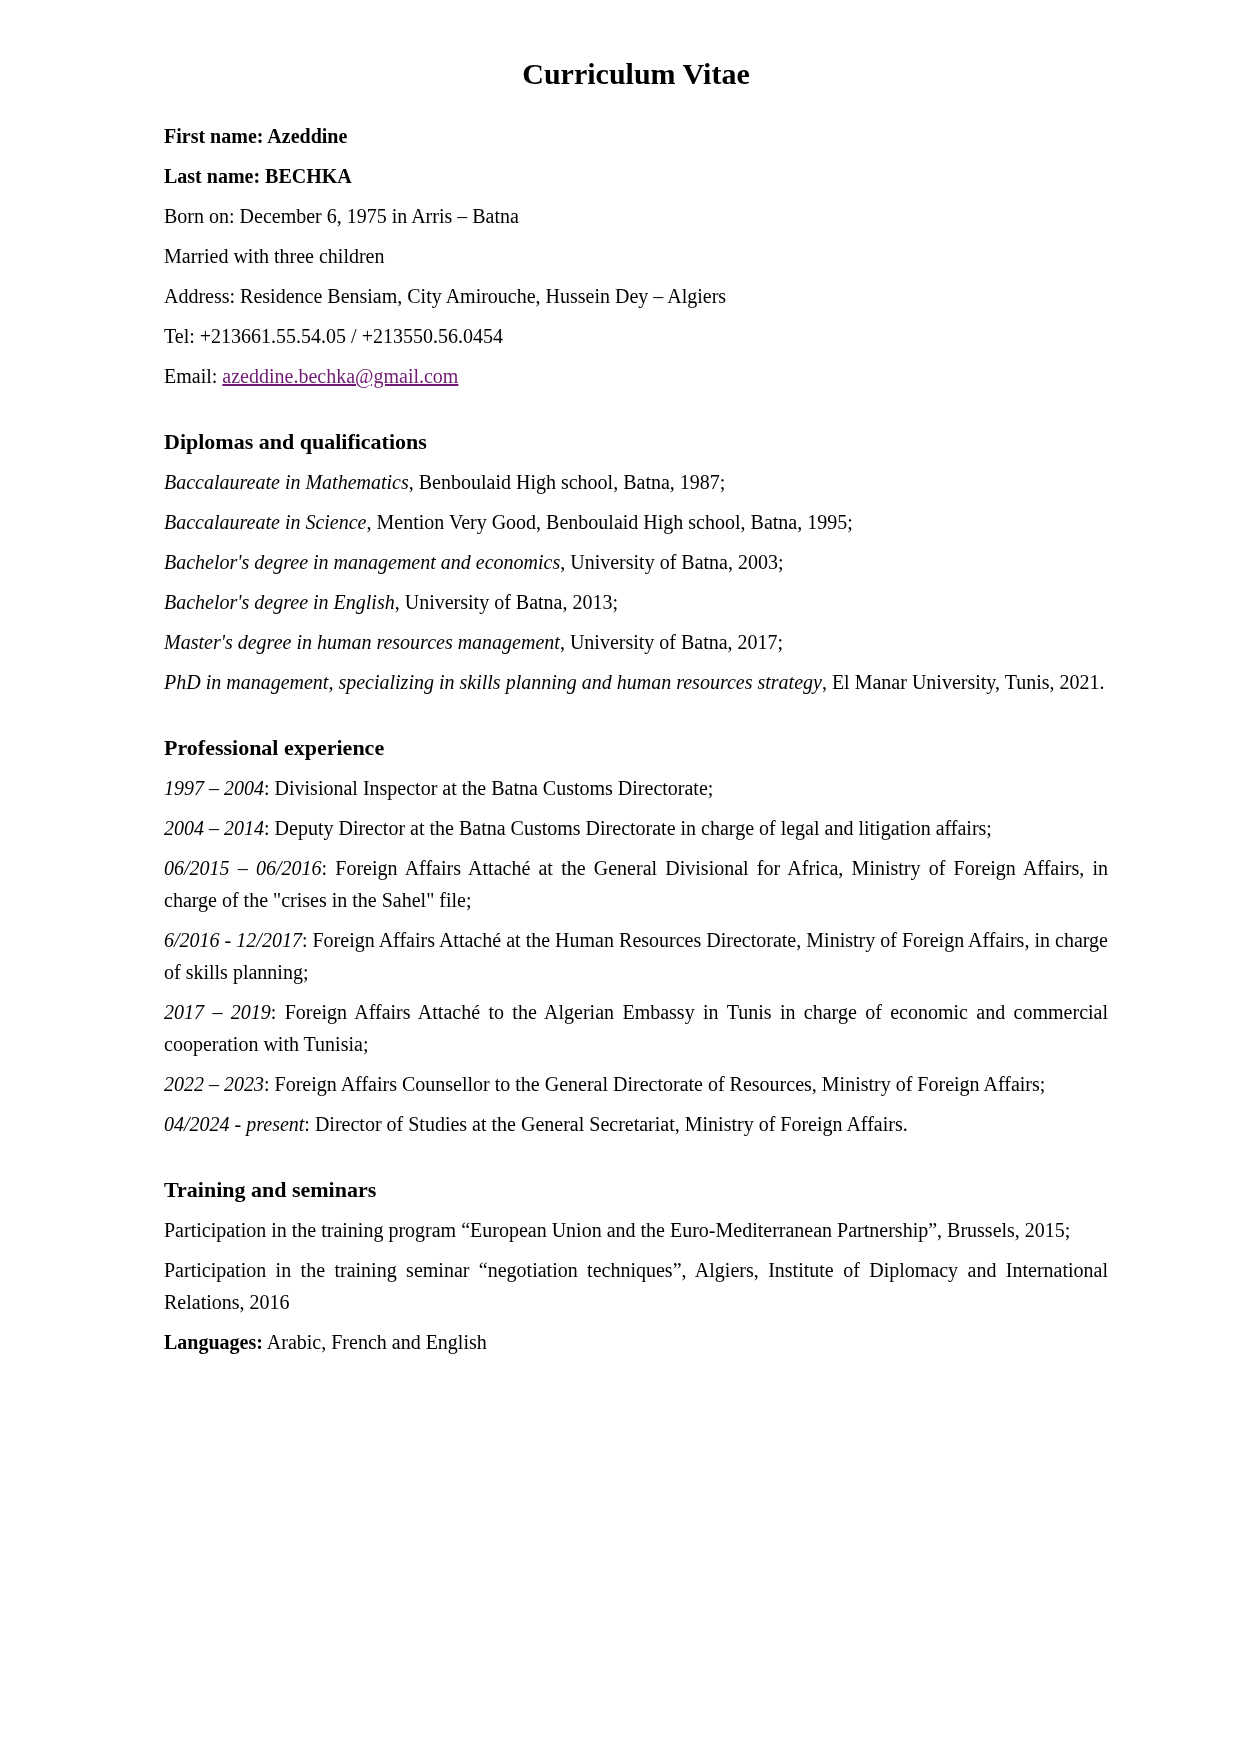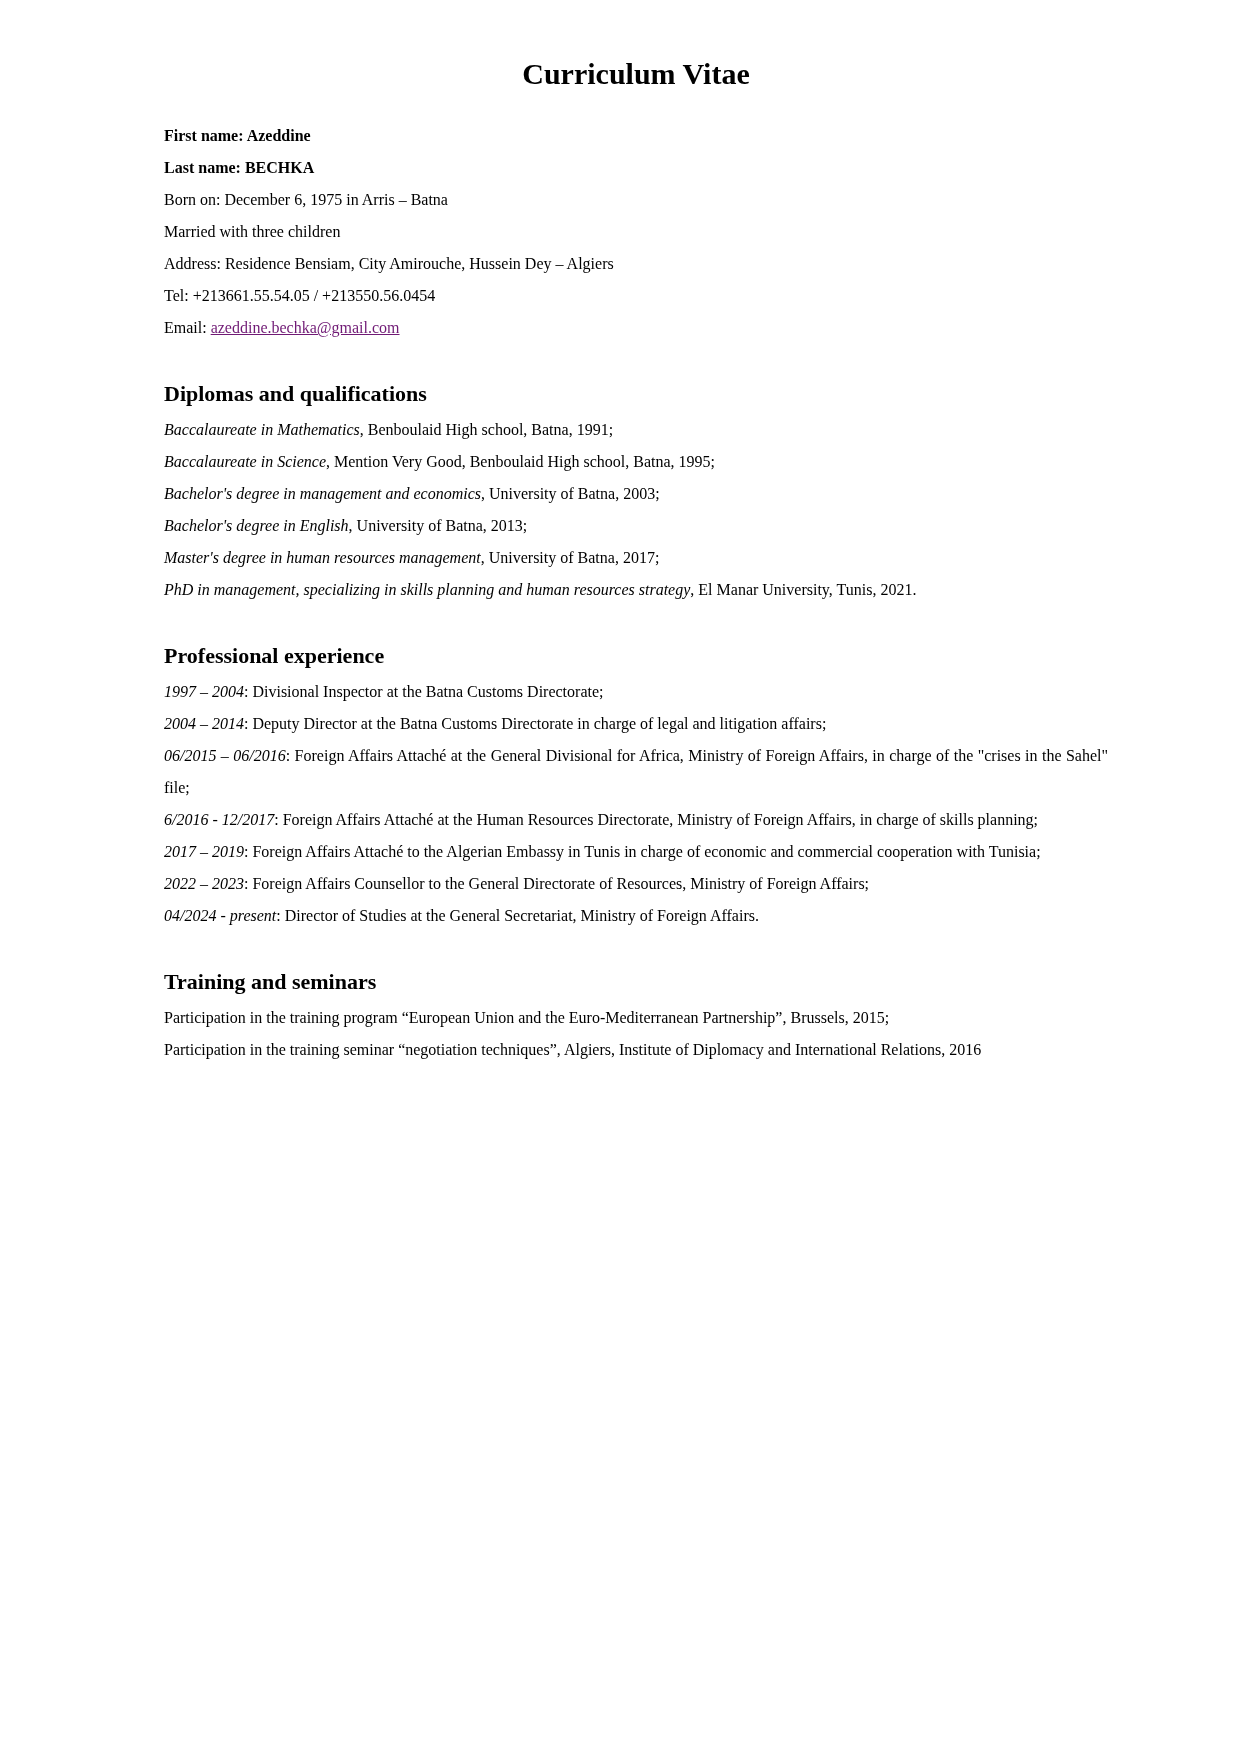--- a/index.html
+++ b/index.html
@@ -17,23 +17,23 @@
     padding: 56px 133px 40px 164px;
   }
   .doc-title {
     font-size: 30px;
     font-weight: bold;
     text-align: center;
     margin: 0 0 28px 0;
     line-height: 1.2;
   }
   p.line {
-    font-size: 16px;
+    font-size: 20px;
     line-height: 32px;
-    margin: 0 0;
+    margin: 8px 0;
     text-align: justify;
   }
   p.heading {
     font-size: 22px;
     line-height: 32px;
     font-weight: bold;
     margin: 34px 0 4px 0;
     text-align: left;
   }
   .bold { font-weight: bold; }
@@ -52,34 +52,35 @@
 
   <p class="line bold">First name: Azeddine</p>
   <p class="line bold">Last name: BECHKA</p>
   <p class="line">Born on: December 6, 1975 in Arris – Batna</p>
   <p class="line">Married with three children</p>
   <p class="line">Address: Residence Bensiam, City Amirouche, Hussein Dey – Algiers</p>
   <p class="line">Tel: +213661.55.54.05 / +213550.56.0454</p>
   <p class="line"><span>Email: </span><a href="#" class="email">azeddine.bechka@gmail.com</a></p>
 
   <p class="heading">Diplomas and qualifications</p>
-  <p class="line"><span class="em">Baccalaureate in Mathematics</span><span>, Benboulaid High school, Batna, 1991;</span></p>
+  <p class="line"><span class="em">Baccalaureate in Mathematics</span><span>, Benboulaid High school, Batna, 1987;</span></p>
   <p class="line"><span class="em">Baccalaureate in Science</span><span>, Mention Very Good, Benboulaid High school, Batna, 1995;</span></p>
   <p class="line"><span class="em">Bachelor's degree in management and economics</span><span>, University of Batna, 2003;</span></p>
   <p class="line"><span class="em">Bachelor's degree in English</span><span>, University of Batna, 2013;</span></p>
   <p class="line"><span class="em">Master's degree in human resources management</span><span>, University of Batna, 2017;</span></p>
   <p class="line"><span class="em">PhD in management, specializing in skills planning and human resources strategy</span><span>, El Manar University, Tunis, 2021.</span></p>
 
   <p class="heading">Professional experience</p>
   <p class="line"><span class="em">1997 – 2004</span><span>: Divisional Inspector at the Batna Customs Directorate;</span></p>
   <p class="line"><span class="em">2004 – 2014</span><span>: Deputy Director at the Batna Customs Directorate in charge of legal and litigation affairs;</span></p>
   <p class="line"><span class="em">06/2015 – 06/2016</span><span>: Foreign Affairs Attaché at the General Divisional for Africa, Ministry of Foreign Affairs, in charge of the "crises in the Sahel" file;</span></p>
   <p class="line"><span class="em">6/2016 - 12/2017</span><span>: Foreign Affairs Attaché at the Human Resources Directorate, Ministry of Foreign Affairs, in charge of skills planning;</span></p>
   <p class="line"><span class="em">2017 – 2019</span><span>: Foreign Affairs Attaché to the Algerian Embassy in Tunis in charge of economic and commercial cooperation with Tunisia;</span></p>
   <p class="line"><span class="em">2022 – 2023</span><span>: Foreign Affairs Counsellor to the General Directorate of Resources, Ministry of Foreign Affairs;</span></p>
   <p class="line"><span class="em">04/2024 - present</span><span>: Director of Studies at the General Secretariat, Ministry of Foreign Affairs.</span></p>
 
   <p class="heading">Training and seminars</p>
   <p class="line">Participation in the training program “European Union and the Euro-Mediterranean Partnership”, Brussels, 2015;</p>
   <p class="line">Participation in the training seminar “negotiation techniques”, Algiers, Institute of Diplomacy and International Relations, 2016</p>
 
+  <p class="line"><span class="bold">Languages:</span><span> Arabic, French and English</span></p>
 
 </div>
 
 </body></html>

